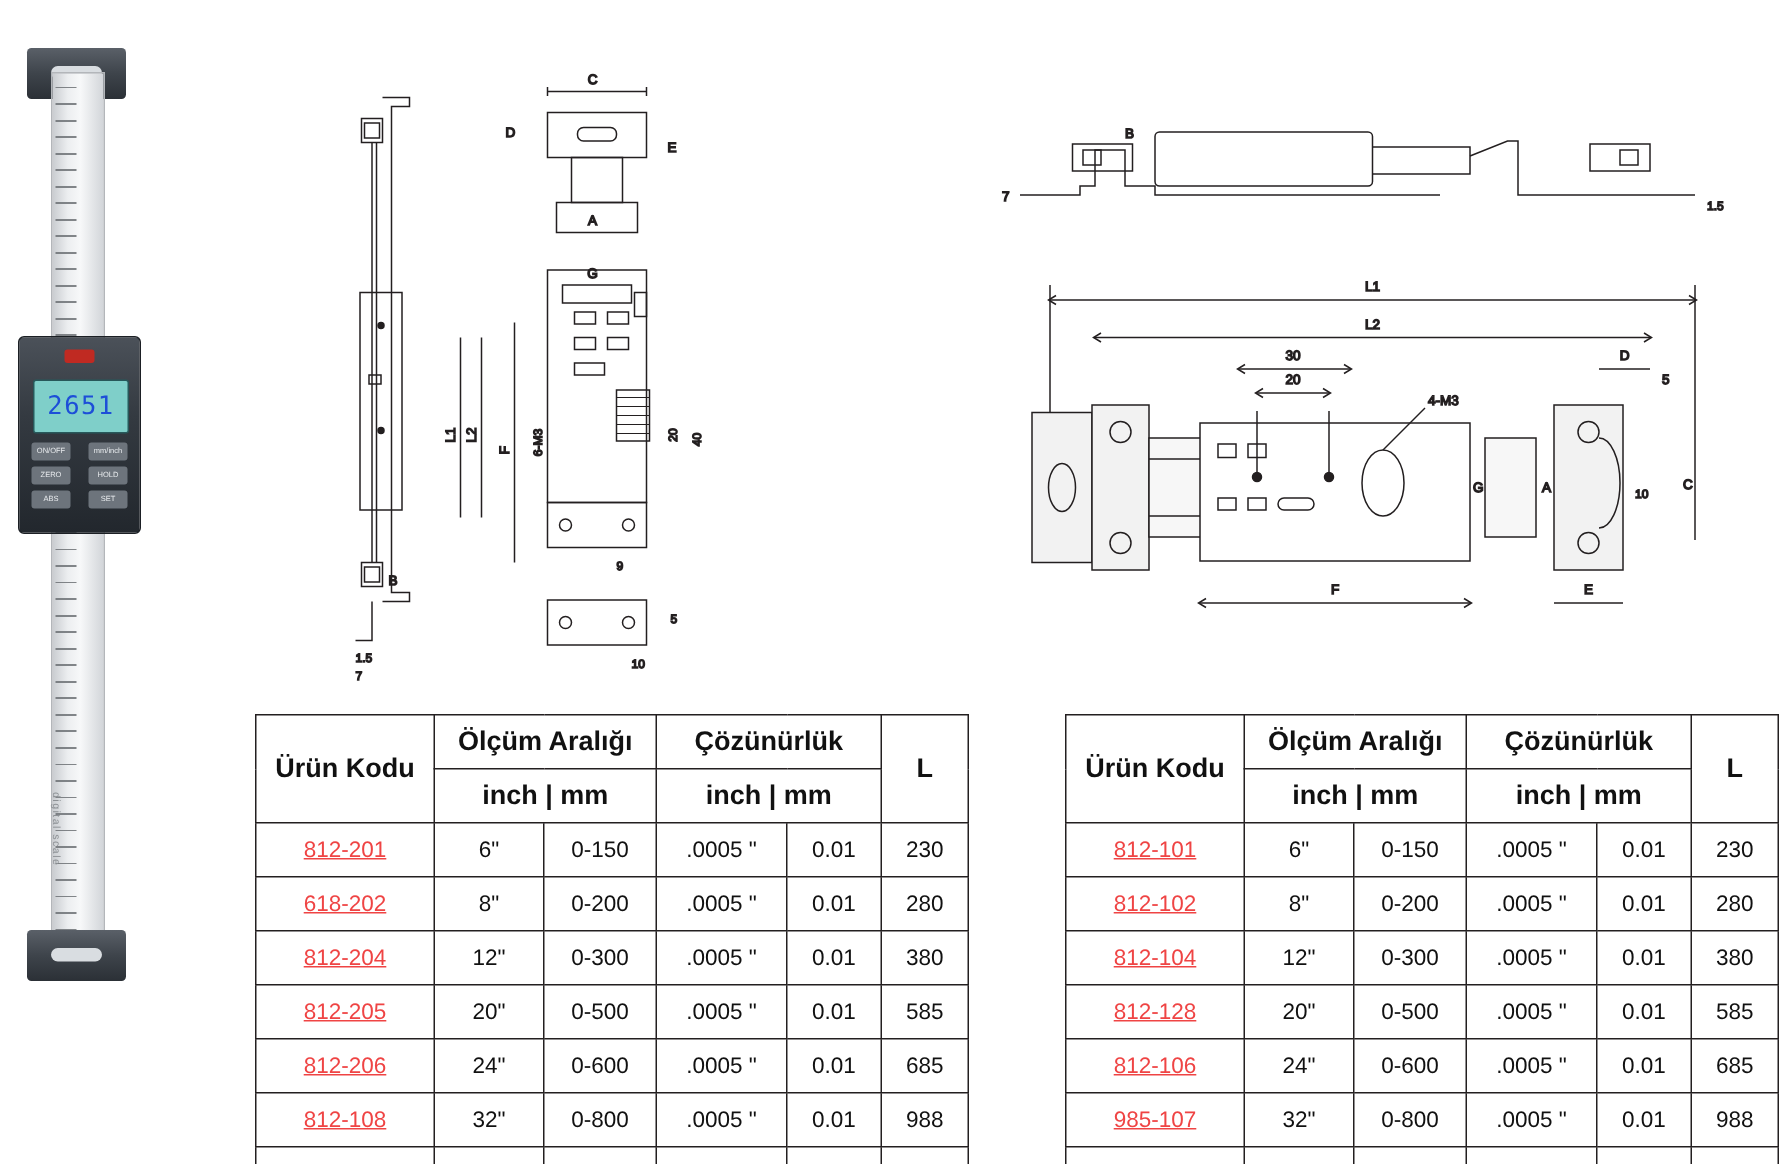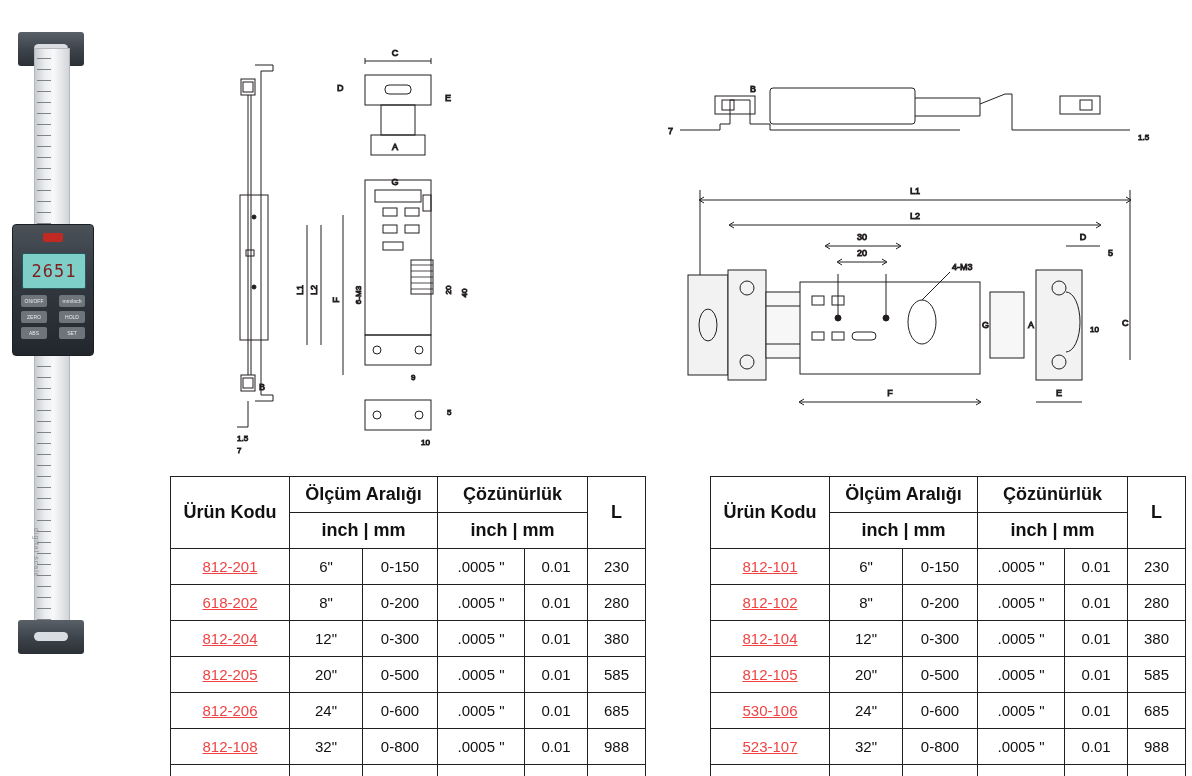--- a/index.html
+++ b/index.html
@@ -88,21 +88,21 @@
   }
   .photo .lcd {
     position: absolute;
     left: 9px;
     top: 28px;
     width: 62px;
     height: 34px;
     background: #7fcfc9;
     border: 1px solid #27585a;
     border-radius: 2px;
-    color: #7f1d1d;
+    color: #1d4ed8;
     font-family: "DejaVu Sans Mono", monospace;
     font-size: 17px;
     line-height: 34px;
     text-align: center;
     letter-spacing: 1px;
   }
   .photo .redbtn {
     position: absolute;
     left: 30px;
     top: 8px;
@@ -451,37 +451,37 @@
         </tr>
         <tr>
           <td class="code">812-104</td>
           <td class="c-inch">12"</td>
           <td class="c-mm">0-300</td>
           <td class="c-rinch">.0005 "</td>
           <td class="c-rmm">0.01</td>
           <td class="c-l">380</td>
         </tr>
         <tr>
-          <td class="code">812-105</td>
+          <td class="code">812-128</td>
           <td class="c-inch">20"</td>
           <td class="c-mm">0-500</td>
           <td class="c-rinch">.0005 "</td>
           <td class="c-rmm">0.01</td>
           <td class="c-l">585</td>
         </tr>
         <tr>
-          <td class="code">530-106</td>
+          <td class="code">812-106</td>
           <td class="c-inch">24"</td>
           <td class="c-mm">0-600</td>
           <td class="c-rinch">.0005 "</td>
           <td class="c-rmm">0.01</td>
           <td class="c-l">685</td>
         </tr>
         <tr>
-          <td class="code">523-107</td>
+          <td class="code">985-107</td>
           <td class="c-inch">32"</td>
           <td class="c-mm">0-800</td>
           <td class="c-rinch">.0005 "</td>
           <td class="c-rmm">0.01</td>
           <td class="c-l">988</td>
         </tr>
         <tr>
           <td class="code">812-108</td>
           <td class="c-inch">40"</td>
           <td class="c-mm">0-1000</td>

